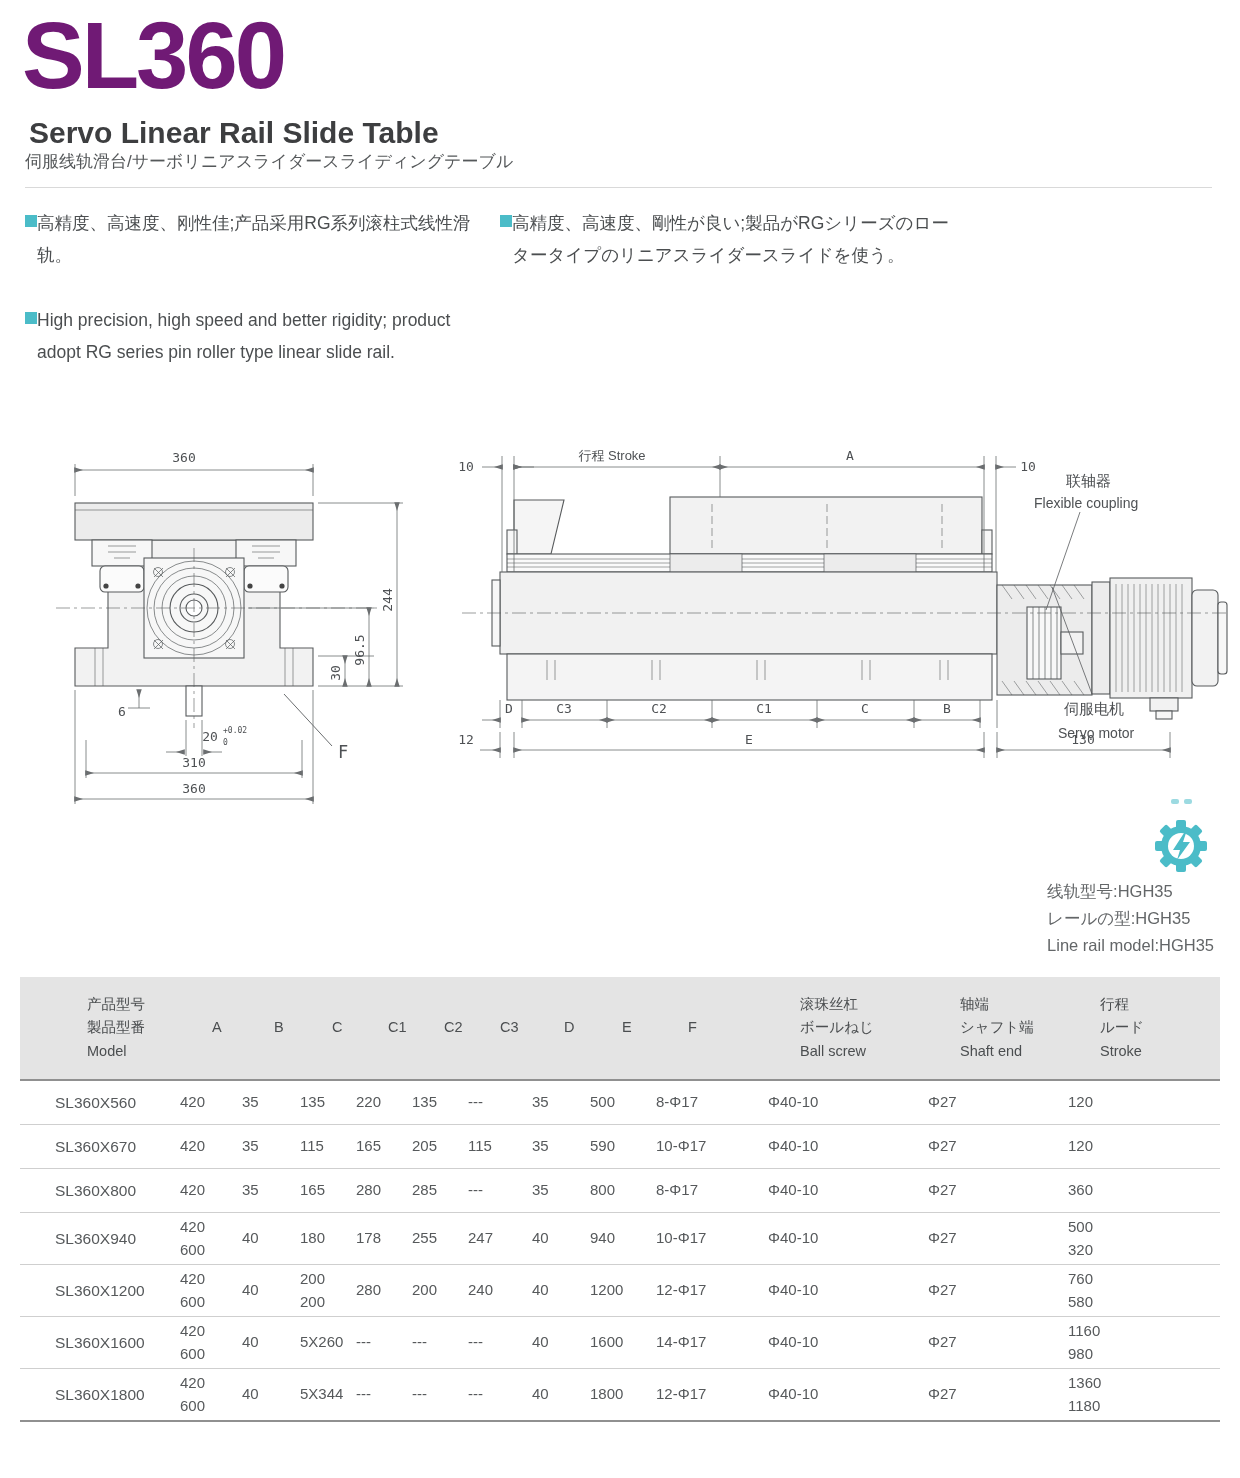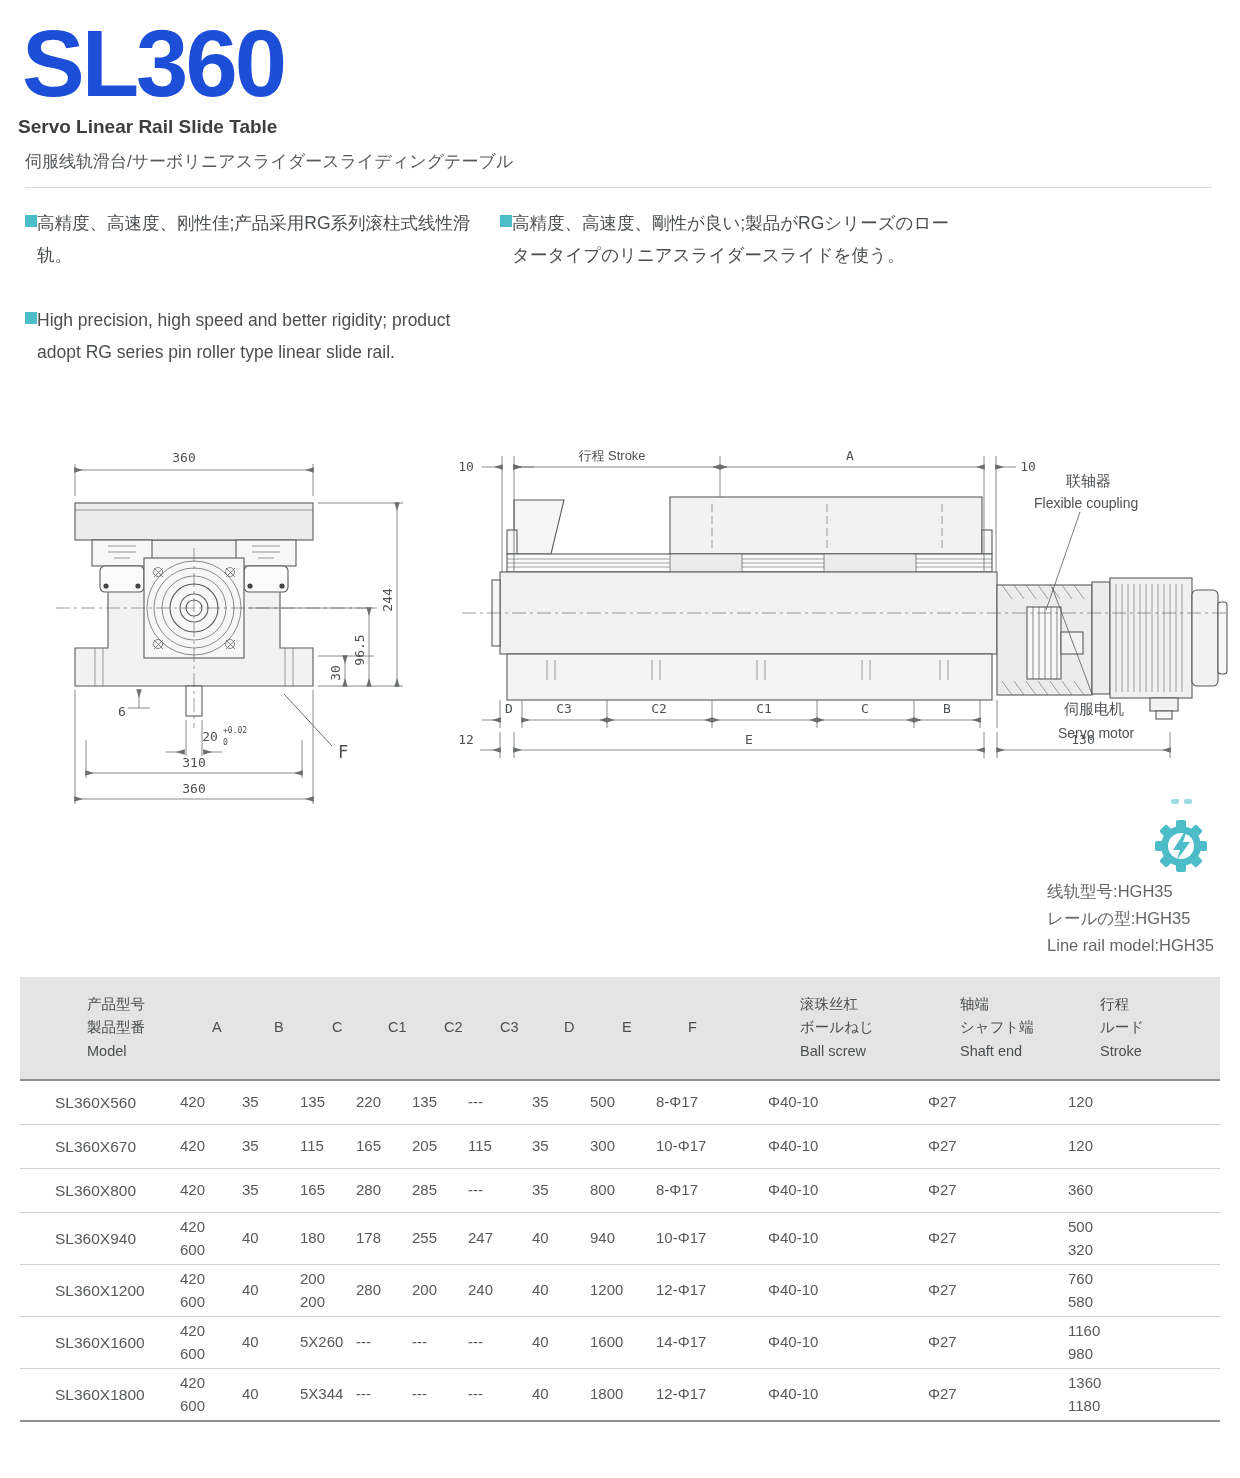--- a/index.html
+++ b/index.html
@@ -1,21 +1,21 @@
 <!DOCTYPE html>
 <html><head>
 <meta charset="utf-8">
 <style>
   html,body{margin:0;padding:0;background:#ffffff;}
   .page{position:relative;width:1240px;height:1478px;background:#fff;overflow:hidden;
         font-family:"Liberation Sans","DejaVu Sans",sans-serif;color:#4a4d4f;}
 
-  .title{position:absolute;left:22px;top:10px;font-size:94px;font-weight:700;
-         color:#1d4ed8;letter-spacing:-3px;}
-  .subtitle{position:absolute;left:18px;top:116px;font-size:19px;font-weight:700;color:#3d3e40;}
+  .title{position:absolute;left:22px;top:2px;font-size:94px;font-weight:700;
+         color:#701a75;letter-spacing:-3px;}
+  .subtitle{position:absolute;left:29px;top:116px;font-size:30px;font-weight:700;color:#3d3e40;}
   .subtitle-cjk{position:absolute;left:25px;top:150px;font-size:17px;color:#55585a;}
   .divider{position:absolute;left:25px;right:28px;top:187px;height:1px;background:#d9d9d9;}
 
   .feature{position:absolute;display:flex;}
   .bullet{width:12px;height:12px;background:#4bbcc8;margin-top:7px;flex:0 0 12px;}
   .feature .txt{font-size:17.5px;line-height:1.8;color:#4b4e50;}
   .f1{left:25px;top:208px;width:455px;}
   .f2{left:25px;top:305px;width:470px;}
   .f3{left:500px;top:208px;width:450px;}
 
@@ -308,21 +308,21 @@
         </div>
         <div class="trow">
           <div class="tcell col-model">SL360X670</div>
           <div class="tcell col-a">420</div>
           <div class="tcell col-b">35</div>
           <div class="tcell col-c">115</div>
           <div class="tcell col-c1">165</div>
           <div class="tcell col-c2">205</div>
           <div class="tcell col-c3">115</div>
           <div class="tcell col-d">35</div>
-          <div class="tcell col-e">300</div>
+          <div class="tcell col-e">590</div>
           <div class="tcell col-f">10-Φ17</div>
           <div class="tcell col-ball">Φ40-10</div>
           <div class="tcell col-shaft">Φ27</div>
           <div class="tcell col-stroke">120</div>
         </div>
         <div class="trow">
           <div class="tcell col-model">SL360X800</div>
           <div class="tcell col-a">420</div>
           <div class="tcell col-b">35</div>
           <div class="tcell col-c">165</div>

